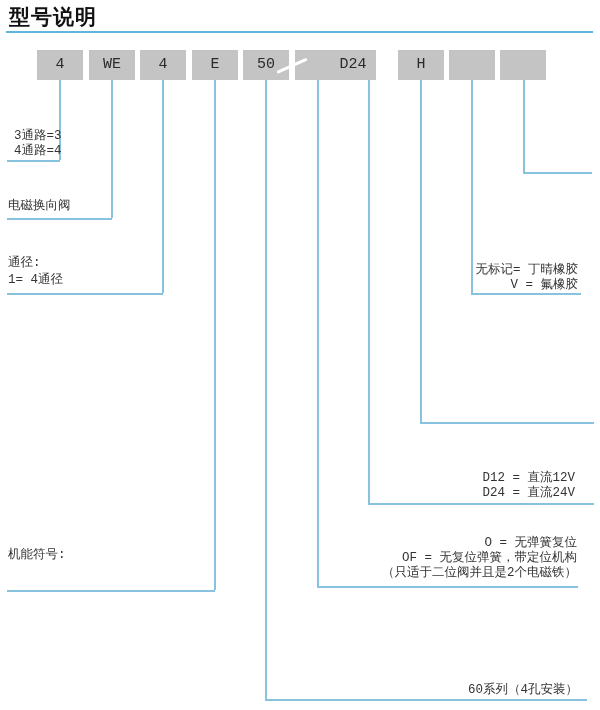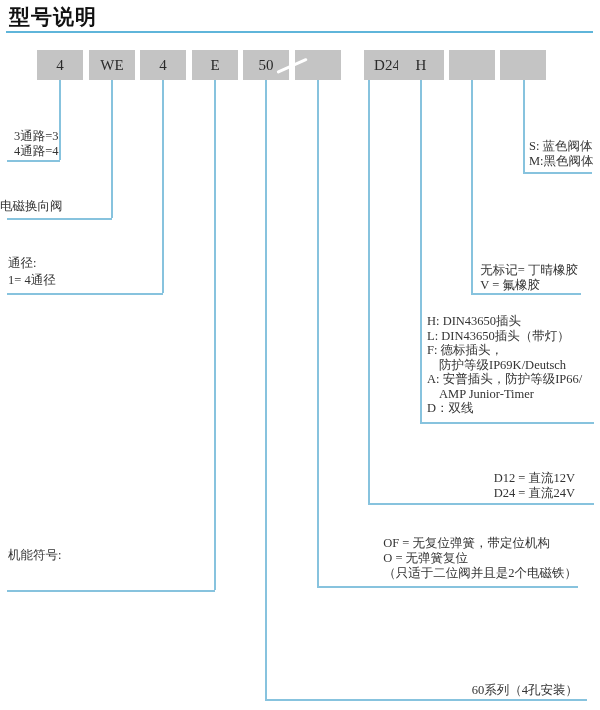--- a/index.html
+++ b/index.html
@@ -1,20 +1,20 @@
 <!DOCTYPE html>
 <html><head>
 <meta charset="utf-8">
 <style>
   html,body{margin:0;padding:0;background:#ffffff;}
   .page{
     position:relative;
     width:600px;height:710px;
     background:#ffffff;
-    font-family:Liberation Serif, serif;
+    font-family:Liberation Mono, monospace;
     overflow:hidden;
   }
   .page-title{
     position:absolute;left:9px;top:3px;
     font-size:21px;font-weight:bold;color:#111111;
     letter-spacing:1px;margin:0;
   }
   .title-underline{
     position:absolute;left:6px;top:31px;width:587px;height:2px;
     background:#5fb5da;
@@ -29,40 +29,40 @@
     position:absolute;left:277px;top:71px;width:33px;height:3px;
     background:#ffffff;border-radius:2px;
     transform:rotate(-24deg);transform-origin:left center;
   }
   .vline{position:absolute;top:80px;width:1.5px;background:#87c3de;}
   .hline{position:absolute;height:1.5px;background:#87c3de;}
   .ann{
     position:absolute;font-size:12.5px;color:#333333;line-height:15px;
     white-space:nowrap;
   }
-  .ann.right{text-align:left;}
+  .ann.right{text-align:right;}
   .ann .indent{padding-left:12px;}
   .ann2{line-height:17px;}
   .ann7{line-height:14.5px;}
 </style>
 </head>
 <body>
 
 <div class="page">
 
   <h1 class="page-title">型号说明</h1>
   <div class="title-underline"></div>
 
   <div class="mbox" style="left:37px">4</div>
   <div class="mbox" style="left:89px">WE</div>
   <div class="mbox" style="left:140px">4</div>
   <div class="mbox" style="left:192px">E</div>
   <div class="mbox" style="left:243px">50</div>
   <div class="mbox" style="left:295px"></div>
-  <div class="mbox" style="left:364px">D24</div>
+  <div class="mbox" style="left:330px">D24</div>
   <div class="mbox" style="left:398px">H</div>
   <div class="mbox" style="left:449px"></div>
   <div class="mbox" style="left:500px"></div>
 
   <div class="slash"></div>
 
   <div class="vline" style="left:59px;height:80px"></div>
   <div class="vline" style="left:111px;height:138px"></div>
   <div class="vline" style="left:162px;height:213px"></div>
   <div class="vline" style="left:214px;height:510px"></div>
@@ -82,61 +82,48 @@
   <div class="hline" style="left:368px;top:503px;width:226px"></div>
   <div class="hline" style="left:420px;top:422px;width:174px"></div>
   <div class="hline" style="left:471px;top:293px;width:110px"></div>
   <div class="hline" style="left:523px;top:172px;width:69px"></div>
 
   <div class="ann" style="left:14px;top:129px">
     <div>3通路=3</div>
     <div>4通路=4</div>
   </div>
 
-  <div class="ann" style="left:0;top:199px">
+  <div class="ann" style="left:8px;top:199px">
     <div>电磁换向阀</div>
   </div>
 
   <div class="ann ann2" style="left:8px;top:255px">
     <div>通径:</div>
     <div>1= 4通径</div>
   </div>
 
   <div class="ann" style="left:8px;top:548px">
     <div>机能符号:</div>
   </div>
 
   <div class="ann right" style="right:22px;top:683px">
     <div>60系列（4孔安装）</div>
   </div>
 
   <div class="ann right" style="right:23px;top:536px">
+    <div>O = 无弹簧复位</div>
     <div>OF = 无复位弹簧，带定位机构</div>
-    <div>O = 无弹簧复位</div>
     <div>（只适于二位阀并且是2个电磁铁）</div>
   </div>
 
   <div class="ann right" style="right:25px;top:471px">
     <div>D12 = 直流12V</div>
     <div>D24 = 直流24V</div>
   </div>
 
-  <div class="ann ann7" style="left:427px;top:314px">
-    <div>H: DIN43650插头</div>
-    <div>L: DIN43650插头（带灯）</div>
-    <div>F: 德标插头，</div>
-    <div class="indent">防护等级IP69K/Deutsch</div>
-    <div>A: 安普插头，防护等级IP66/</div>
-    <div class="indent">AMP Junior-Timer</div>
-    <div>D：双线</div>
-  </div>
 
   <div class="ann right" style="right:22px;top:263px">
     <div>无标记= 丁晴橡胶</div>
     <div>V = 氟橡胶</div>
   </div>
 
-  <div class="ann" style="left:529px;top:139px">
-    <div>S: 蓝色阀体</div>
-    <div>M:黑色阀体</div>
-  </div>
 
 </div>
 
 </body></html>

